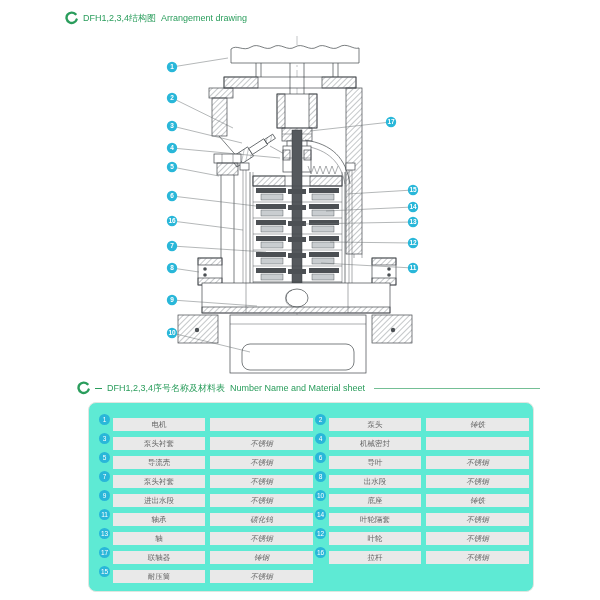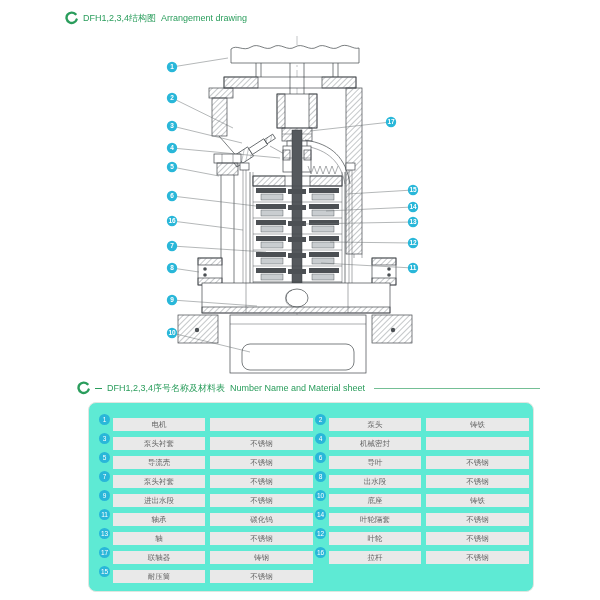--- a/index.html
+++ b/index.html
@@ -38,21 +38,21 @@
          border:1px solid #e0e6e0;border-radius:8px;}
   .tcol{position:absolute;top:15px;}
   .tcol.left{left:24px;}
   .tcol.right{left:240px;}
   .trow{position:relative;height:13px;margin-bottom:6px;white-space:nowrap;}
   .tnum{position:absolute;left:-14px;top:-4px;width:11px;height:11px;border-radius:50%;
         background:var(--cyan);color:#fff;font-size:6.5px;line-height:11px;text-align:center;}
   .tcell{display:inline-block;height:13px;line-height:13px;background:var(--cell);
          font-size:7.5px;color:#666;text-align:center;vertical-align:top;overflow:hidden;}
   .tname{width:92px;}
-  .tmat{width:103px;margin-left:5px;}
+  .tmat{width:103px;margin-left:5px;font-style:italic;}
 </style>
 </head>
 <body>
 
 <div class="page">
 
   <div class="sec-head" id="head-drawing">
     <span class="logo">
       <svg width="14" height="14" viewBox="0 0 14 14">
         <path d="M11.5,3.2 A5.2,5.2 0 1 0 12.6,8.6" fill="none" stroke="#2a9d5c" stroke-width="2.4" stroke-linecap="round"></path>

